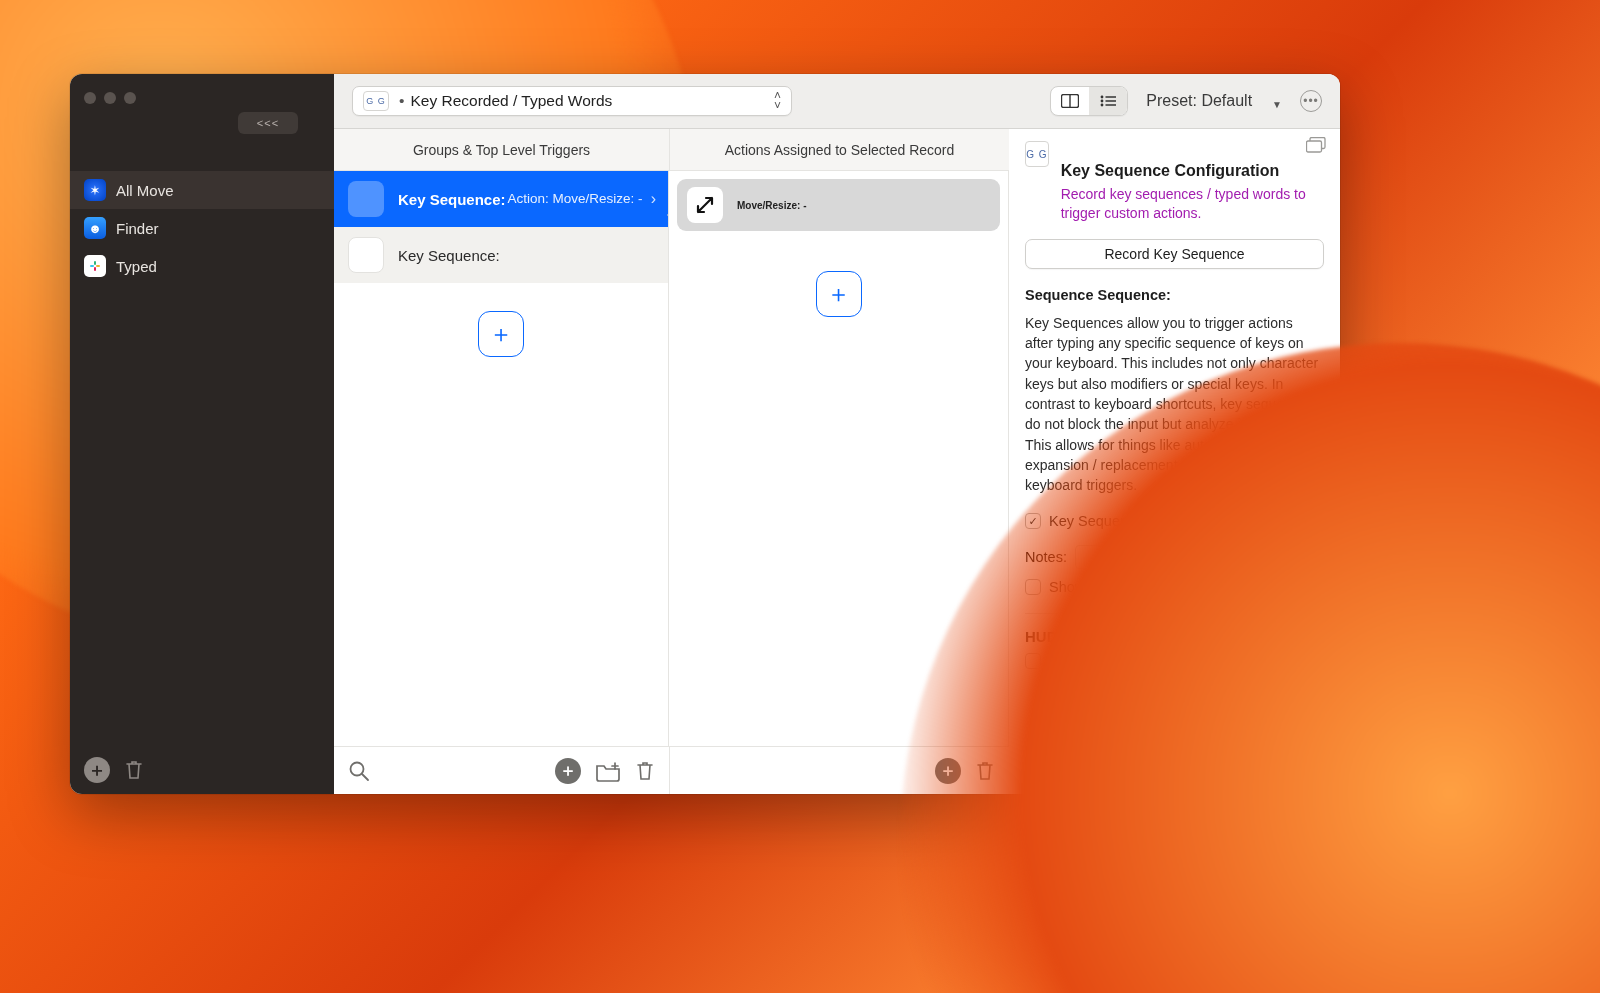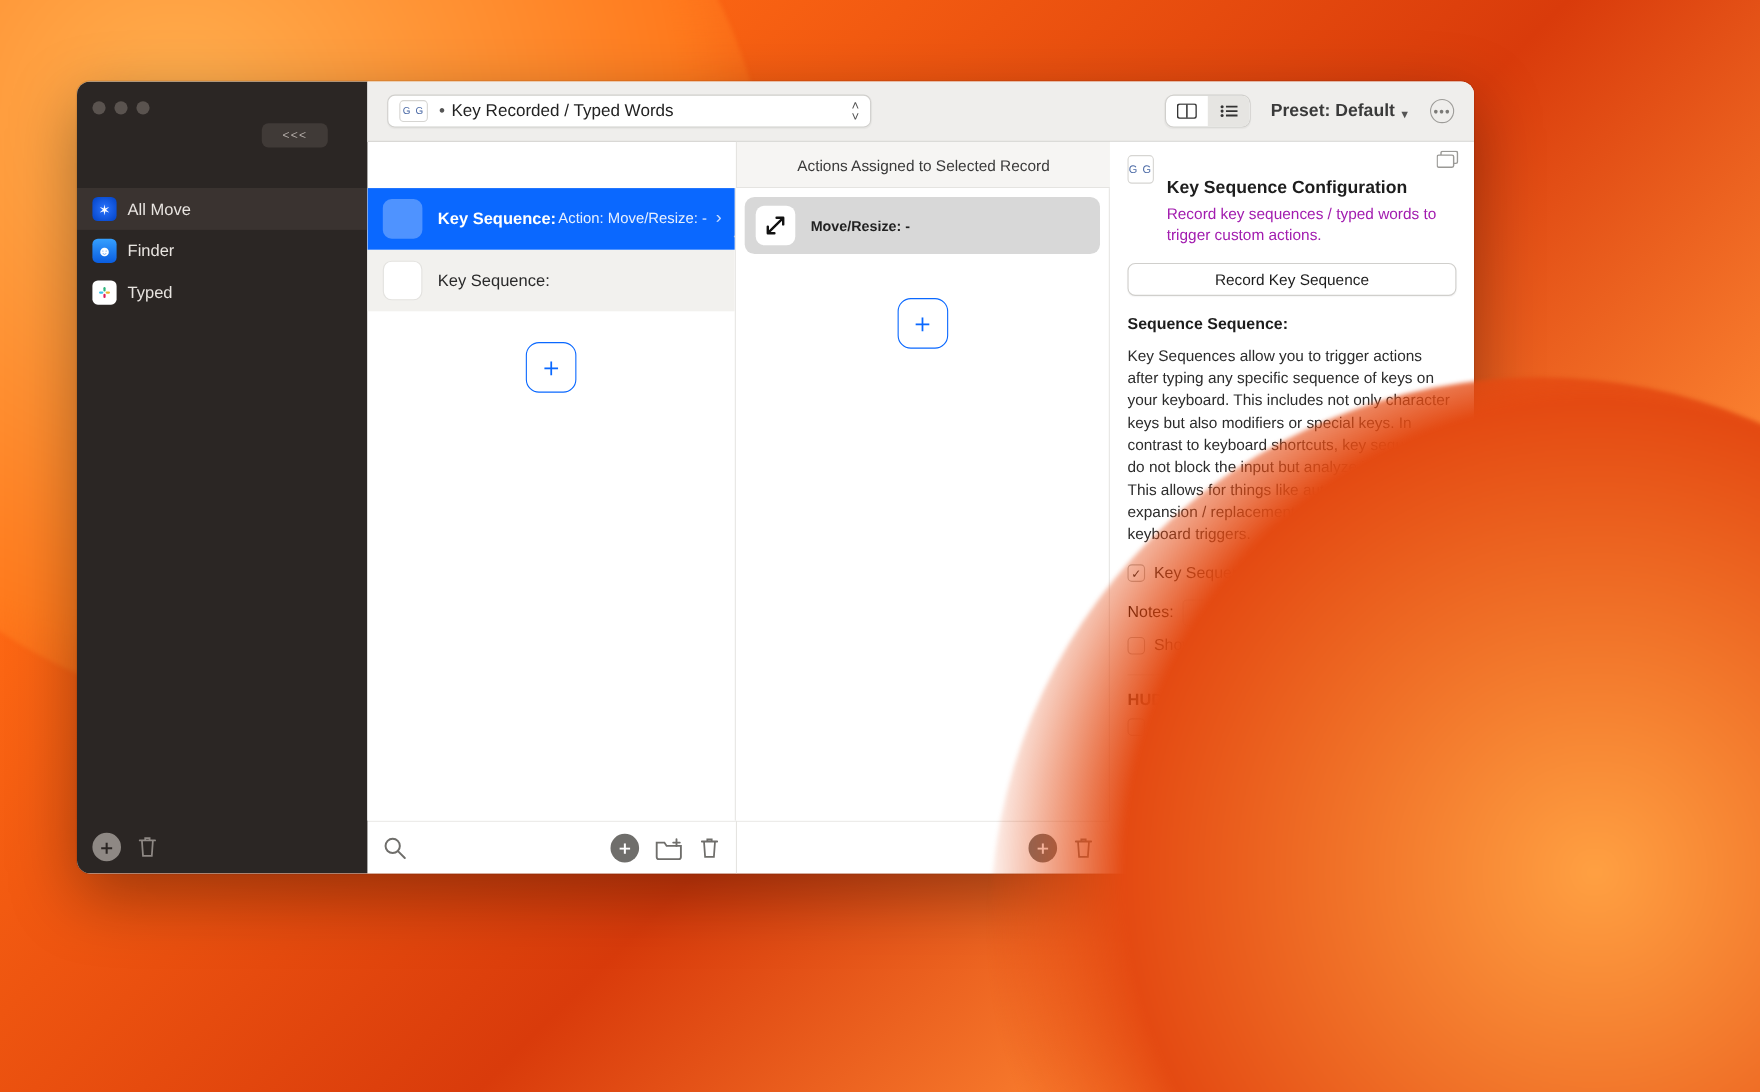--- a/index.html
+++ b/index.html
@@ -36,21 +36,21 @@
   .category-select .gg-badge{margin-right:8px;}
   .category-select .dot{margin:0 6px 0 2px; color:#555;}
   .category-select .chev{margin-left:auto; font-size:12px; color:#555; line-height:10px; text-align:center;}
   .gg-badge{ width:26px;height:20px;border:1px solid #d6d5d2;border-radius:4px;background:#fff;
     display:inline-flex;align-items:center;justify-content:center;font-size:9px;color:#4b6aa6;letter-spacing:1px;}
   .spacer{flex:1;}
   .seg { display:flex; background:#fff; border:1px solid #d0cfcc; border-radius:8px; height:30px;
     overflow:hidden; box-shadow:0 1px 1px rgba(0,0,0,.04);}
   .seg button{ width:38px; border:none; background:transparent; display:flex;align-items:center;justify-content:center; color:#333;}
   .seg button.active{ background:#e6e5e2;}
-  .preset { font-size:16px; color:#3a3a3a; font-weight:700; display:flex; align-items:flex-end; gap:4px;}
+  .preset { font-size:16px; color:#3a3a3a; font-weight:400; display:flex; align-items:flex-end; gap:20px;}
   .preset .tri{font-size:10px;color:#555;}
   .more-dots{ width:22px;height:22px;border:1.5px solid #9d9c99;border-radius:50%;
     display:flex;align-items:center;justify-content:center;color:#7b7a77;font-size:12px;letter-spacing:1px;}
 
   
   .colhead { grid-row:2; background:#f6f5f3; border-bottom:1px solid #e5e4e1;
     display:flex;align-items:center;justify-content:center; font-size:14px; color:#3a3a3a;}
   .colhead.c2{grid-column:2;}
   .colhead.c3{grid-column:3; border-left:1px solid #e5e4e1;}
   .colhead.c4{grid-column:4; border-left:1px solid #e5e4e1; justify-content:flex-start; padding:0;}
@@ -82,21 +82,21 @@
     border-top:12px solid transparent;border-bottom:12px solid transparent;border-right:12px solid #d8d8d8;z-index:2;}
   .trg-item.plain{background:#f2f1ee;}
   .trg-item.plain .t1{color:#2a2a2a;font-weight:500;}
   .add-tile{margin:28px auto 0;width:46px;height:46px;border:1.6px solid #0a68ff;border-radius:12px;
     color:#0a68ff;display:flex;align-items:center;justify-content:center;font-size:24px;}
 
   
   .actions { grid-column:3; grid-row:3; background:#fff; border-right:1px solid #e5e4e1; position:relative;}
   .act-item{margin:8px 8px 0;display:flex;align-items:center;gap:14px;padding:8px 10px;background:#d8d8d8;border-radius:9px;}
   .act-item .thumb{width:36px;height:36px;border-radius:8px;background:#fff;display:flex;align-items:center;justify-content:center;color:#111;}
-  .act-item .t1{font-size:13px;font-weight:600;color:#222;}
+  .act-item .t1{font-size:10px;font-weight:600;color:#222;}
 
   
   .config { grid-column:4; grid-row:2/5; background:#fff; padding:12px 16px 12px 16px; overflow:hidden; position:relative;}
   .cfg-head{display:flex;gap:12px;align-items:flex-start;}
   .cfg-head .txt h3{font-size:16px;font-weight:700;color:#1d1d1d;line-height:1.25;margin-top:20px;}
   .cfg-head .txt p{font-size:14px;color:#a21caf;margin-top:4px;line-height:1.35;}
   .stack-ico{position:absolute; right:14px; top:8px; color:#888;}
   .rec-btn{margin-top:16px;width:100%;height:30px;border:1px solid #d0cfcc;border-radius:7px;background:#fff;
     font-size:14px;color:#1d1d1d;box-shadow:0 1px 1px rgba(0,0,0,.04);}
   .cfg-sub{margin-top:18px;font-size:14.5px;font-weight:700;color:#1d1d1d;}
@@ -159,20 +159,21 @@
           </svg>
       </button>
     </div>
     <div class="preset">
       <span>Preset: Default</span>
       <span class="tri">▼</span>
     </div>
     <div class="more-dots">•••</div>
   </div>
 
+  <div class="colhead c2">Groups &amp; Top Level Triggers</div>
   <div class="colhead c3">Actions Assigned to Selected Record</div>
   <div class="colhead c4"></div>
 
   <div class="sidebar">
     <div class="side-list">
       <div class="side-item sel">
         <span class="ico globe">✶</span>
         <span>All Move</span>
       </div>
       <div class="side-item">

